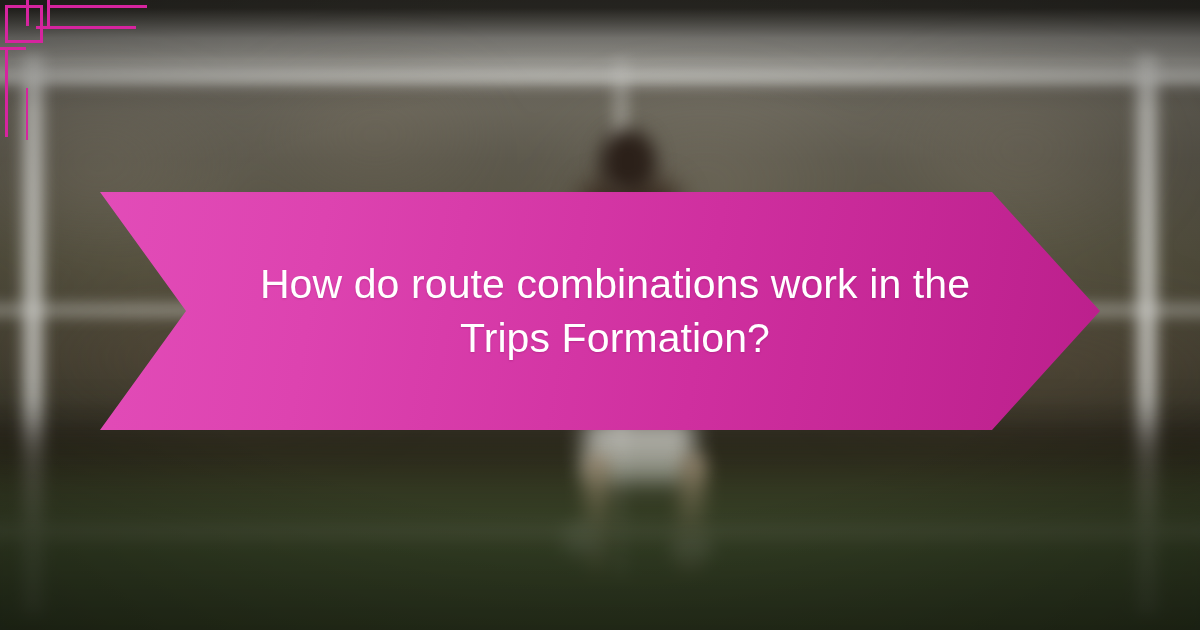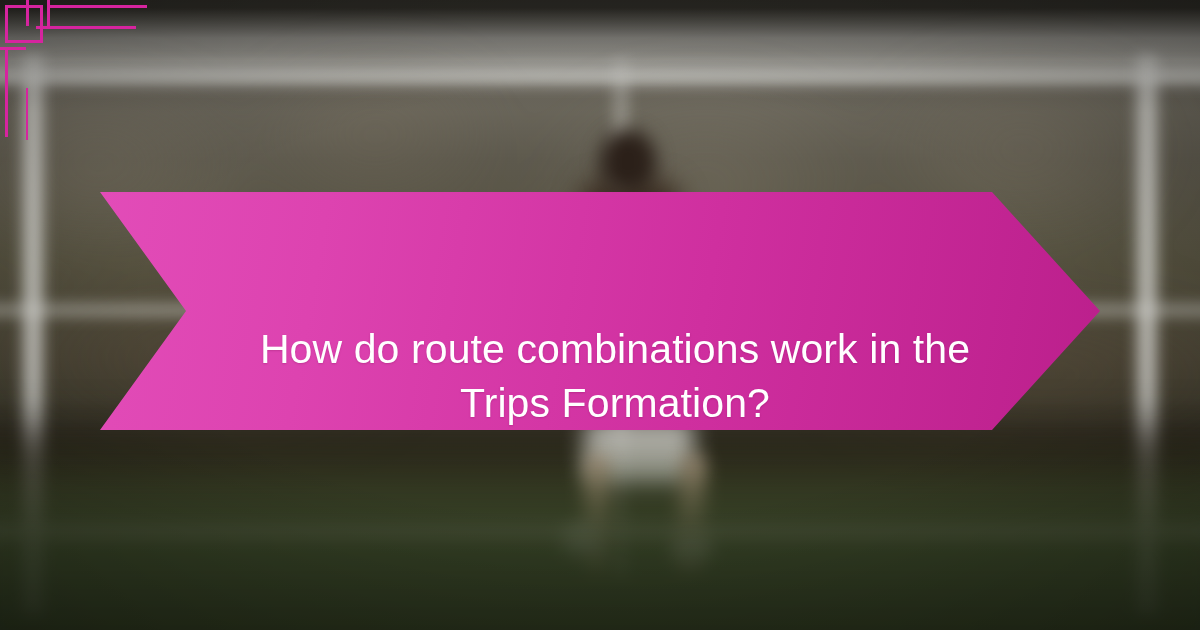--- a/index.html
+++ b/index.html
@@ -174,21 +174,21 @@
   .banner {
     position: absolute;
     left: 100px;
     top: 192px;
     width: 1000px;
     height: 238px;
     background: linear-gradient(100deg, #e24cb8 0%, #dd43b0 22%, #cf2f9f 60%, #bb1f8c 100%);
     -webkit-clip-path: polygon(0% 0%, 89.2% 0%, 100% 50%, 89.2% 100%, 0% 100%, 8.6% 50%);
     clip-path: polygon(0% 0%, 89.2% 0%, 100% 50%, 89.2% 100%, 0% 100%, 8.6% 50%);
     display: flex;
-    align-items: flex-end;
+    align-items: center;
     justify-content: center;
   }
   .banner-title {
     width: 790px;
     margin-left: 30px;
     text-align: center;
     color: #ffffff;
     font-size: 41px;
     line-height: 1.32;
     font-weight: 400;

